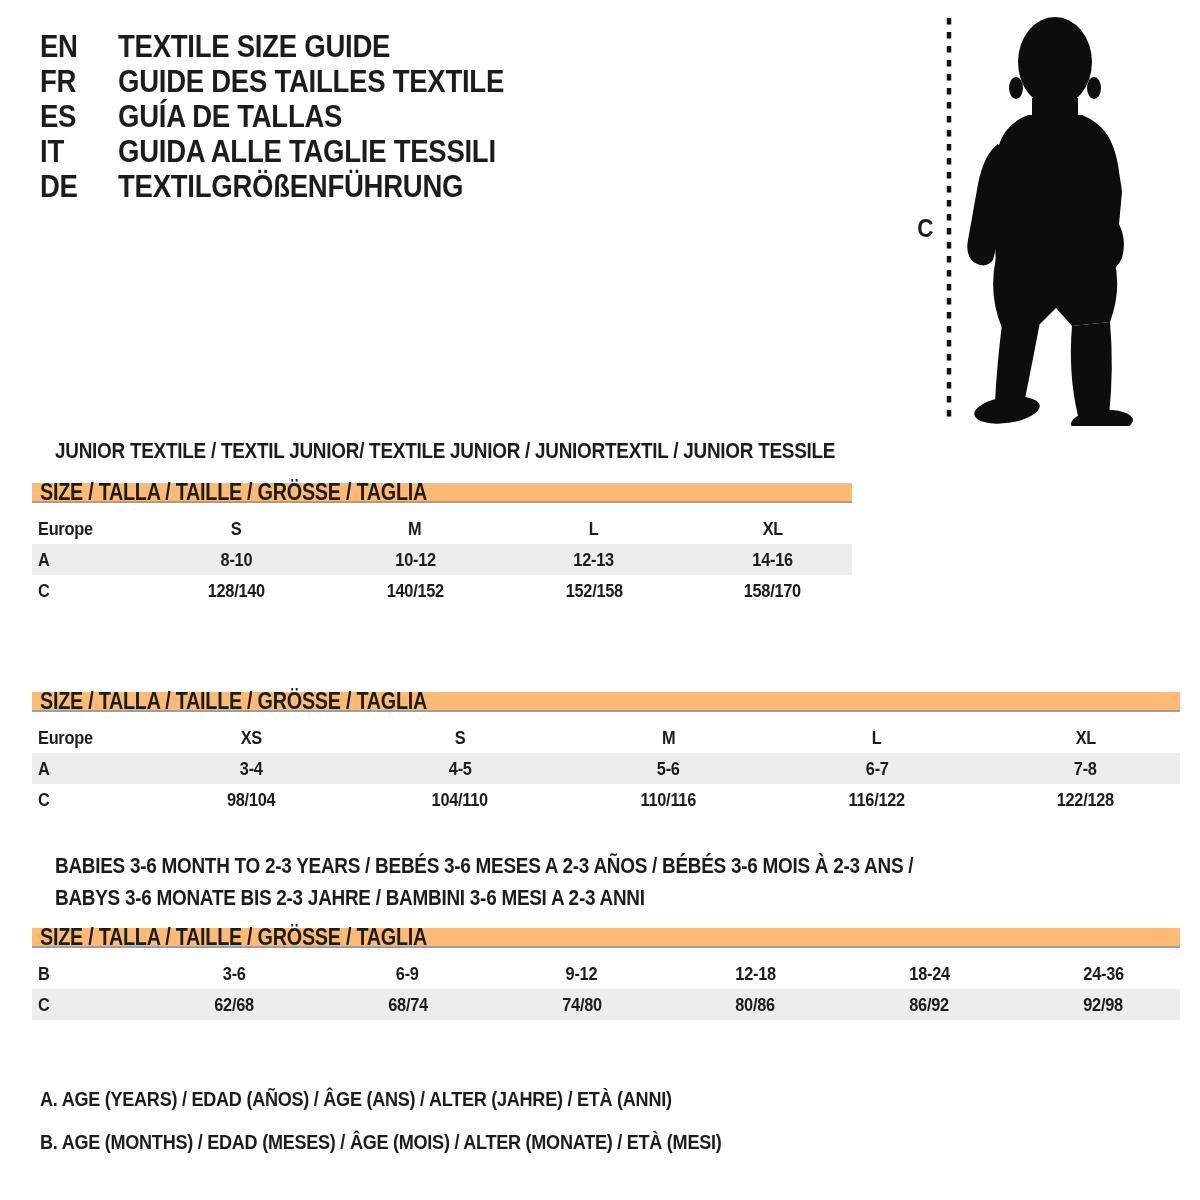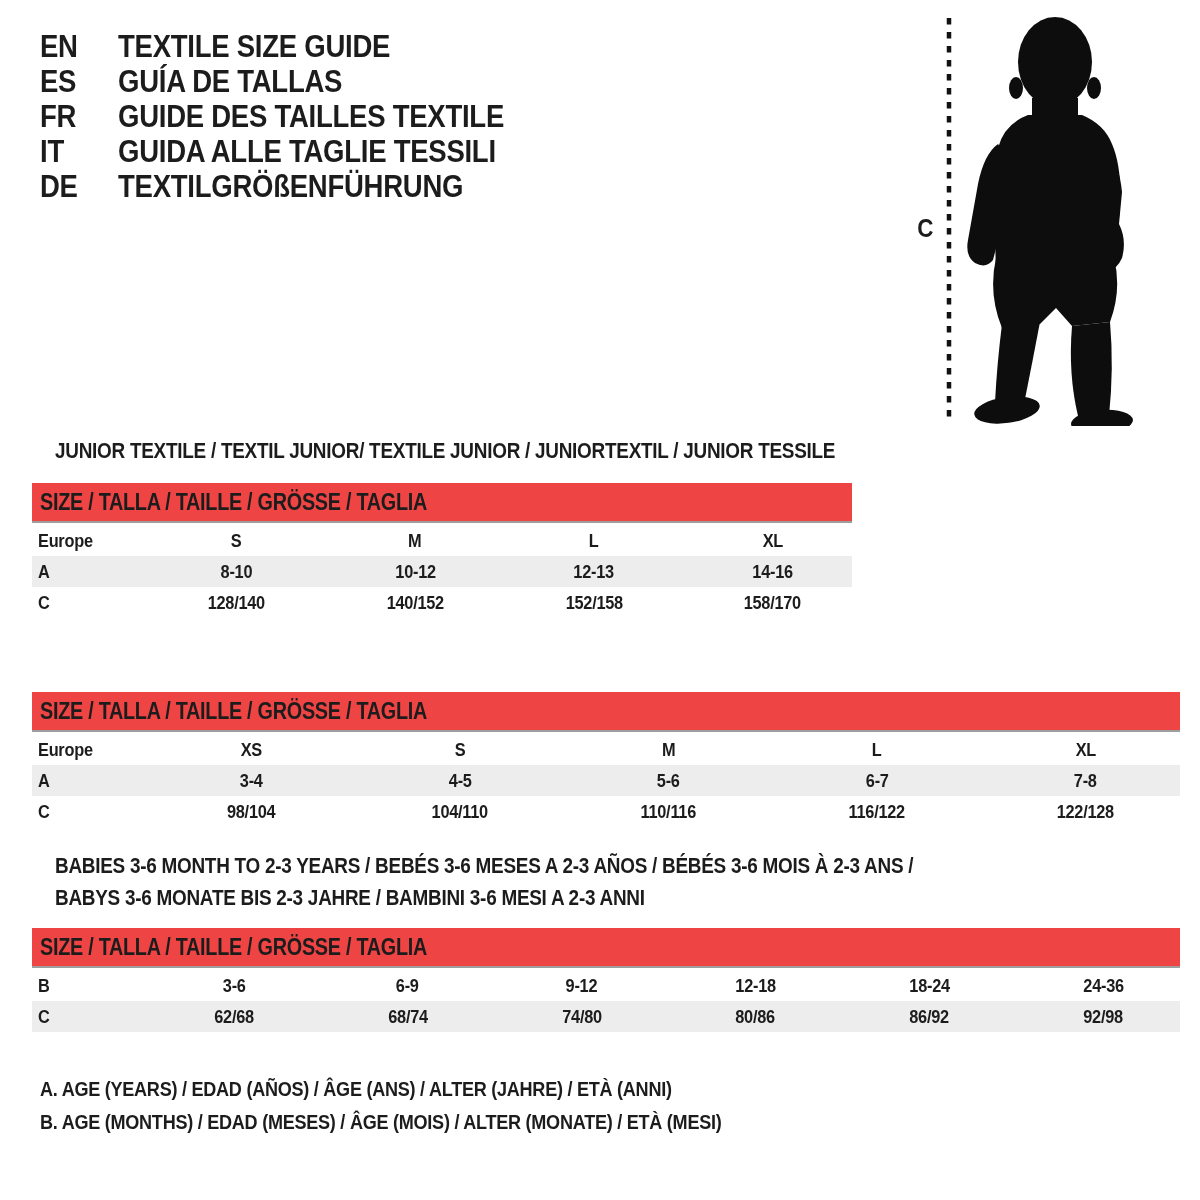--- a/index.html
+++ b/index.html
@@ -29,49 +29,49 @@
   .sec-title { position:absolute; left:55px; font-size:22px; }
   .sec-title.two-line { line-height:32px; }
   .sub-a { font-size:14px; vertical-align:-4px; letter-spacing:0; }
 
   
   .size-table { position:absolute; left:32px; }
   .t1 { top:483px; width:820px; }
   .t2 { top:692px; width:1148px; }
   .t3 { top:928px; width:1148px; }
   .size-header {
-    height:40px; background:#ef4444; border-bottom:2px solid #9e9e9e;
-    display:flex; align-items:center; padding-left:8px; font-size:23px; margin-bottom:2px;
+    height:20px; background:#fdba74; border-bottom:2px solid #9e9e9e;
+    display:flex; align-items:center; padding-left:8px; font-size:23px; margin-bottom:10px;
   }
   .trow { display:flex; height:31px; align-items:center; font-size:19px;gap:20px; }
   .trow.shaded { background:#ededed; }
   .tlabel { width:105px; padding-left:6px; text-align:left; flex:none; }
   .tcell { flex:1; text-align:center; }
 
   
   .legend { position:absolute; left:40px; top:1072px; font-size:21px; line-height:33px; }
-  .legend-line { height:33px; }
+  .legend-line { height:33px;margin-top:10px; }
 </style>
 </head>
 <body>
 
 <div class="canvas">
 
   <div class="langs">
     <div class="lang-row">
       <span class="lang-code"><span class="cond">EN</span></span>
       <span class="cond">TEXTILE SIZE GUIDE</span>
     </div>
     <div class="lang-row">
+      <span class="lang-code"><span class="cond">FR</span></span>
+      <span class="cond">GUIDE DES TAILLES TEXTILE</span>
+    </div>
+    <div class="lang-row">
       <span class="lang-code"><span class="cond">ES</span></span>
       <span class="cond">GUÍA DE TALLAS</span>
-    </div>
-    <div class="lang-row">
-      <span class="lang-code"><span class="cond">FR</span></span>
-      <span class="cond">GUIDE DES TAILLES TEXTILE</span>
     </div>
     <div class="lang-row">
       <span class="lang-code"><span class="cond">IT</span></span>
       <span class="cond">GUIDA ALLE TAGLIE TESSILI</span>
     </div>
     <div class="lang-row">
       <span class="lang-code"><span class="cond">DE</span></span>
       <span class="cond">TEXTILGRÖßENFÜHRUNG</span>
     </div>
   </div>

